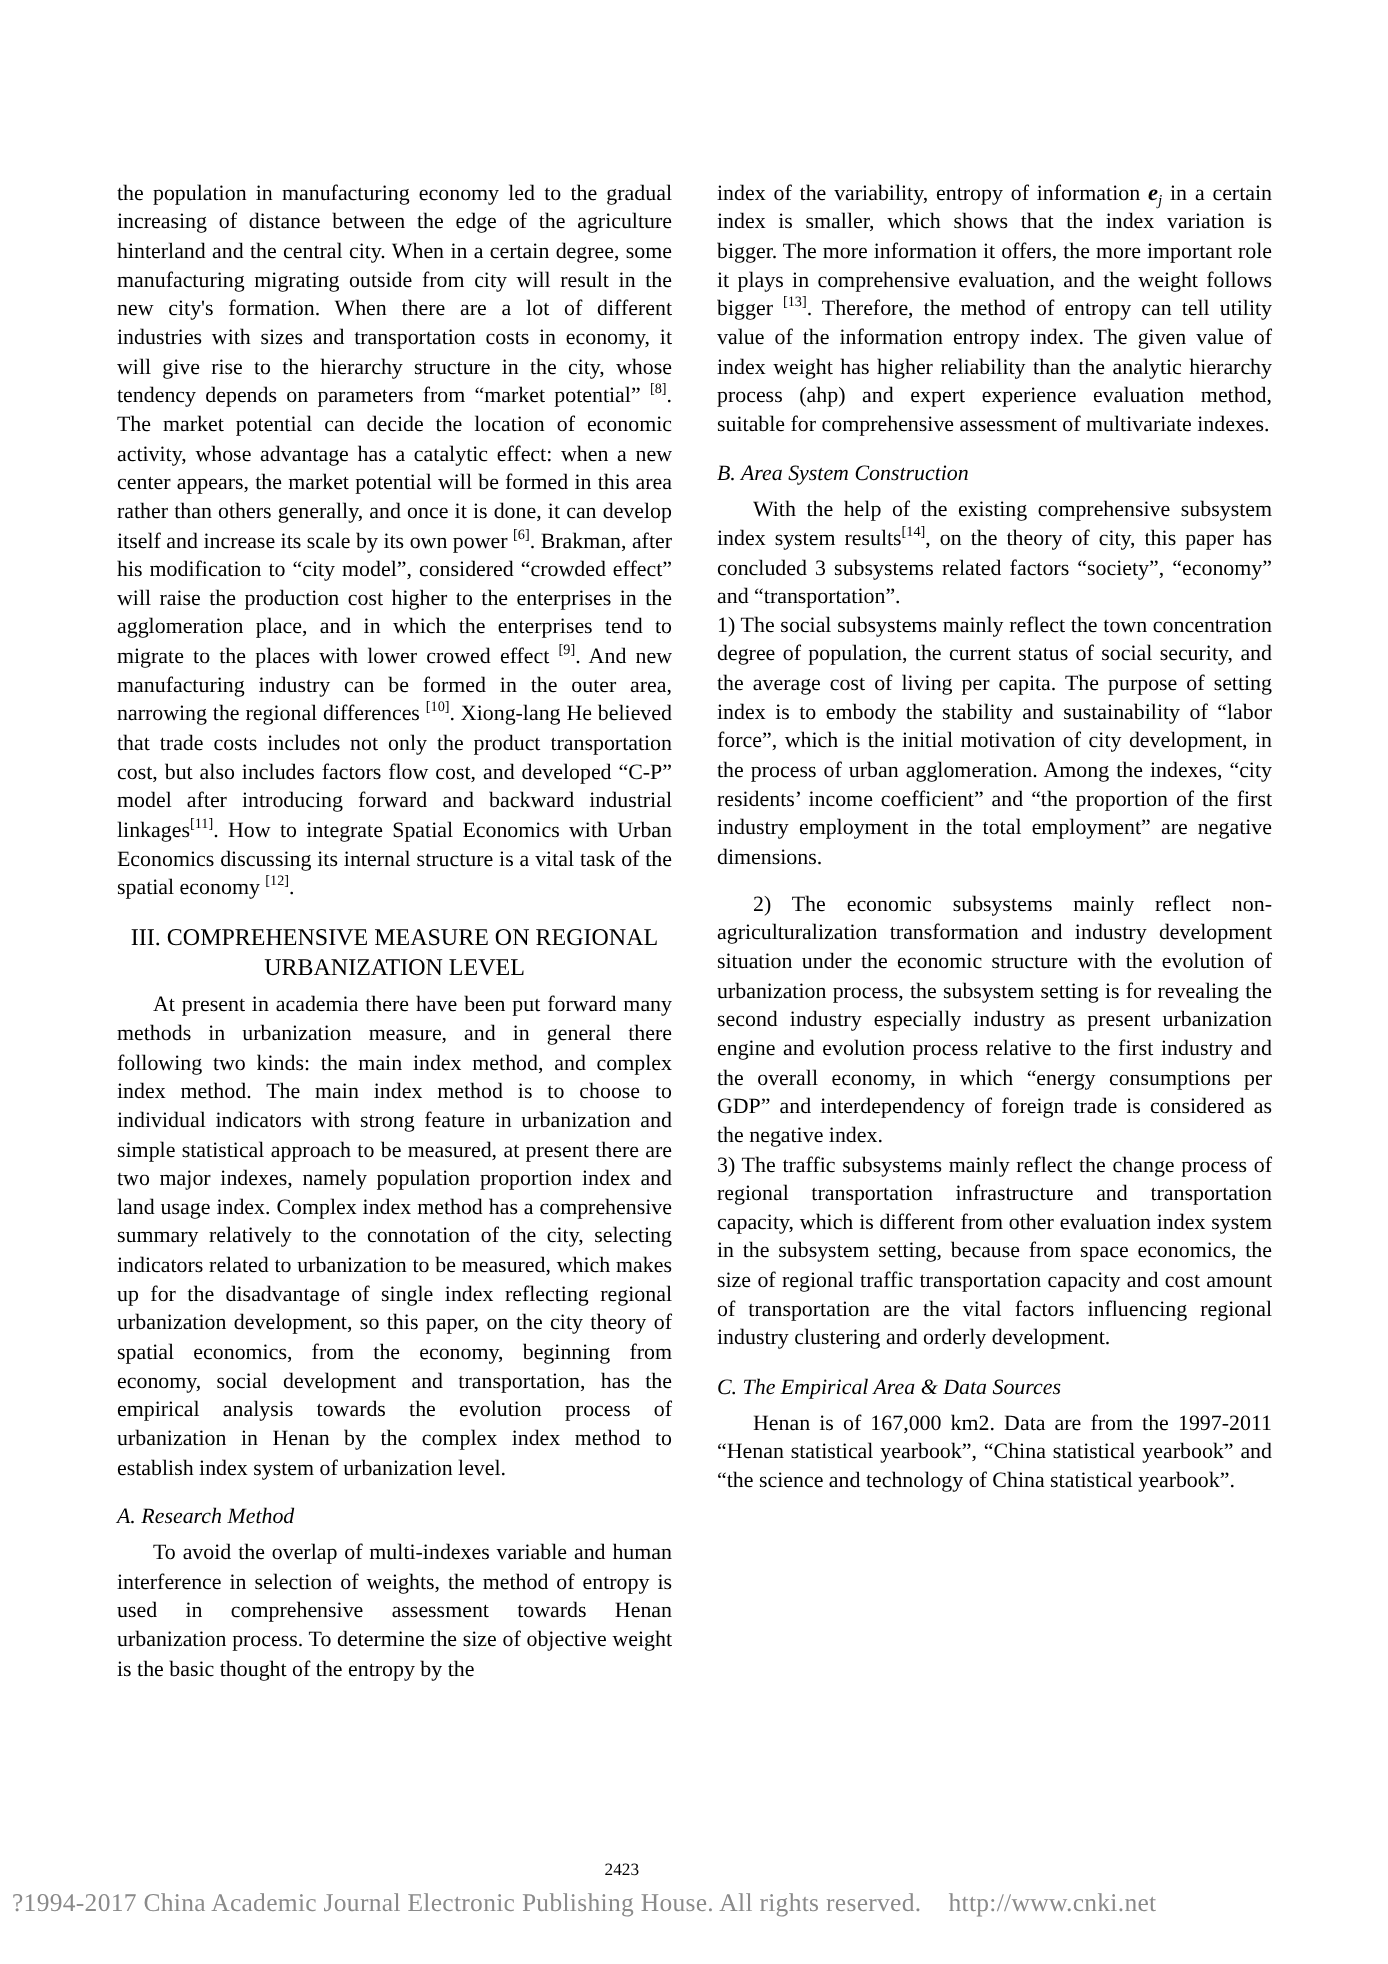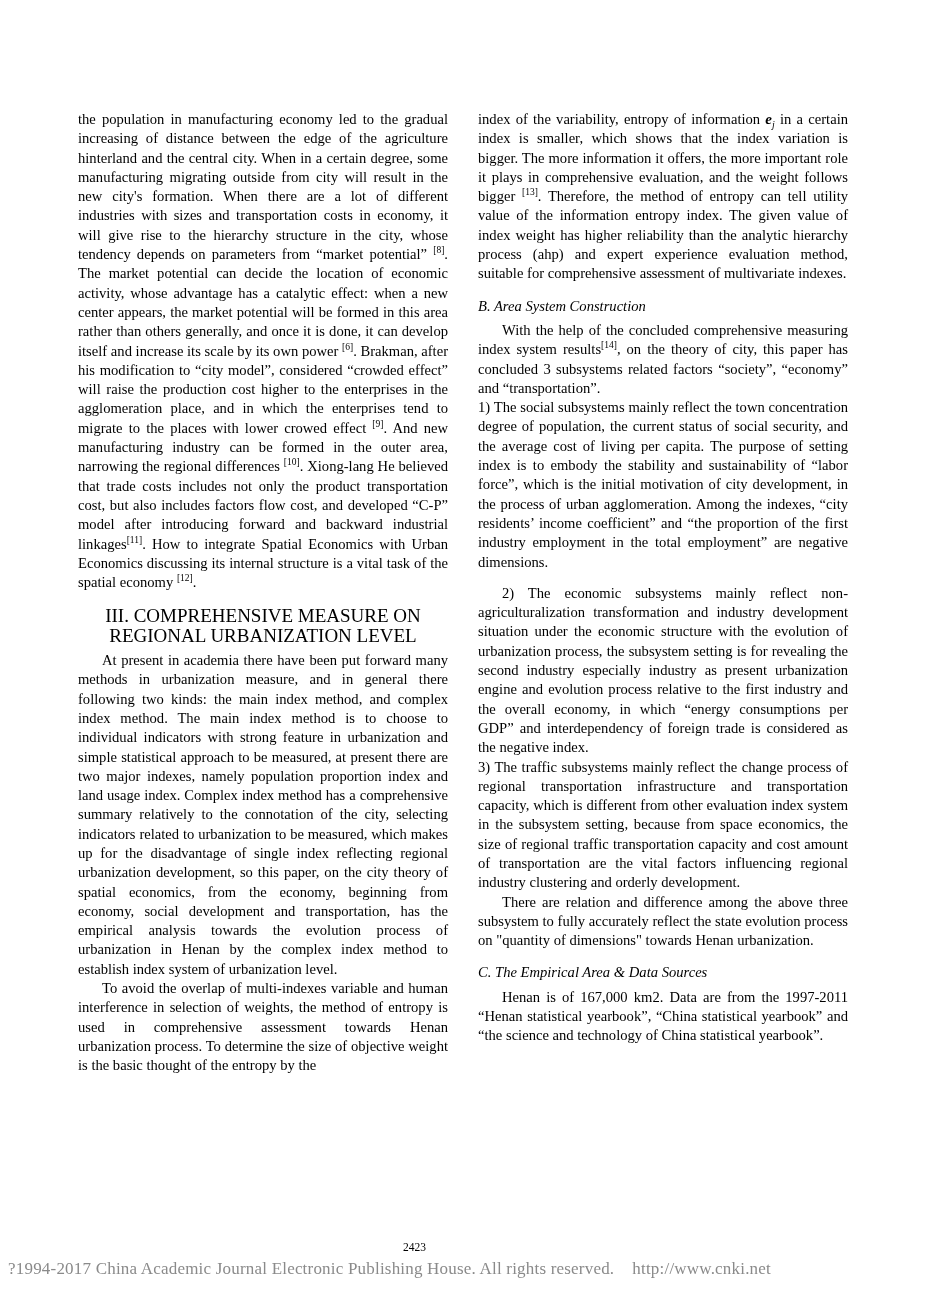--- a/index.html
+++ b/index.html
@@ -16,21 +16,21 @@
   }
   .page {
     position: absolute;
     top: 0; left: 0;
     width: 925px;
     height: 1309px;
     overflow: hidden;
   }
   .columns {
     position: absolute;
-    top: 110px;
+    top: 120px;
     left: 78px;
     width: 770px;
     display: flex;
     gap: 30px;
   }
   .col {
     width: 370px;
   }
   p {
     margin: 0 0 0 0;
@@ -40,21 +40,21 @@
     text-justify: inter-word;
     hyphens: none;
   }
   p.indent {
     text-indent: 24px;
   }
   p.gap {
     margin-top: 12px;
   }
   .sec-head {
-    font-size: 19px;
+    font-size: 16px;
     line-height: 19.3px;
     text-align: center;
     margin: 14px 0 6px 0;
     font-variant: small-caps;
     text-transform: none;
   }
   .sub-head {
     font-size: 14.6px;
     line-height: 19.3px;
     font-style: italic;
@@ -110,40 +110,40 @@
   <div class="columns">
 
     <div class="col">
 
       <p><span>the population in manufacturing economy led to the gradual increasing of distance between the edge of the agriculture hinterland and the central city. When in a certain degree, some manufacturing migrating outside from city will result in the new city's formation. When there are a lot of different industries with sizes and transportation costs in economy, it will give rise to the hierarchy structure in the city, whose tendency depends on parameters from “market potential” </span><sup>[8]</sup><span>. The market potential can decide the location of economic activity, whose advantage has a catalytic effect: when a new center appears, the market potential will be formed in this area rather than others generally, and once it is done, it can develop itself and increase its scale by its own power </span><sup>[6]</sup><span>. Brakman, after his modification to “city model”, considered “crowded effect” will raise the production cost higher to the enterprises in the agglomeration place, and in which the enterprises tend to migrate to the places with lower crowed effect </span><sup>[9]</sup><span>. And new manufacturing industry can be formed in the outer area, narrowing the regional differences </span><sup>[10]</sup><span>. Xiong-lang He believed that trade costs includes not only the product transportation cost, but also includes factors flow cost, and developed “C-P” model after introducing forward and backward industrial linkages</span><sup>[11]</sup><span>. How to integrate Spatial Economics with Urban Economics discussing its internal structure is a vital task of the spatial economy </span><sup>[12]</sup><span>.</span></p>
 
       <div class="sec-head">III. COMPREHENSIVE MEASURE ON REGIONAL URBANIZATION LEVEL</div>
 
       <p class="indent">At present in academia there have been put forward many methods in urbanization measure, and in general there following two kinds:  the main index method, and complex index method. The main index method is to choose to individual indicators with strong feature in urbanization and simple statistical approach to be measured, at present there are two major indexes, namely population proportion index and land usage index. Complex index method has a comprehensive summary relatively to the connotation of the city, selecting indicators related to urbanization to be measured, which makes up for the disadvantage of single index reflecting regional urbanization development, so this paper, on the city theory of spatial economics, from the economy, beginning from economy, social development and transportation, has the empirical analysis towards the evolution process of urbanization in Henan by the complex index method to establish index system of urbanization level.</p>
 
+      <div class="sub-head">A.  Research Method</div>
 
       <p class="indent">To avoid the overlap of multi-indexes variable and human interference in selection of weights, the method of entropy is used in comprehensive assessment towards Henan urbanization process. To determine the size of objective weight is the basic thought of the entropy by the</p>
 
     </div>
 
     <div class="col">
 
       <p><span>index of the variability, entropy of information </span><span class="mathvar">e</span><span class="mathsub">j</span><span> in a certain index is smaller, which shows that the index variation is bigger. The more information it offers, the more important role it plays in comprehensive evaluation, and the weight follows bigger </span><sup>[13]</sup><span>. Therefore, the method of entropy can tell utility value of the information entropy index. The given value of index weight has higher reliability than the analytic hierarchy process (ahp) and expert experience evaluation method, suitable for comprehensive assessment of multivariate indexes.</span></p>
 
       <div class="sub-head">B.  Area System Construction</div>
 
-      <p class="indent"><span>With the help of the concluded comprehensive measuring index system results</span><sup>[14]</sup><span>, on the theory of city, this paper has concluded 3 subsystems related factors “society”, “economy” and “transportation”.</span></p>
+      <p class="indent"><span>With the help of the existing comprehensive subsystem index system results</span><sup>[14]</sup><span>, on the theory of city, this paper has concluded 3 subsystems related factors “society”, “economy” and “transportation”.</span></p>
 
       <p>1)  The social subsystems mainly reflect the town concentration degree of population, the current status of social security, and the average cost of living per capita. The purpose of setting index is to embody the stability and sustainability of “labor force”, which is the initial motivation of city development, in the process of urban agglomeration. Among the indexes, “city residents’ income coefficient” and “the proportion of the first industry employment in the total employment” are negative dimensions.</p>
 
       <p class="indent gap">2)  The economic subsystems mainly reflect non-agriculturalization transformation and industry development situation under the economic structure with the evolution of urbanization process, the subsystem setting is for revealing the second industry especially industry as present urbanization engine and evolution process relative to the first industry and the overall economy, in which “energy consumptions per GDP” and interdependency of foreign trade is considered as the negative index.</p>
 
       <p>3)  The traffic subsystems mainly reflect the change process of regional transportation infrastructure and transportation capacity, which is different from other evaluation index system in the subsystem setting, because from space economics, the size of regional traffic transportation capacity and cost amount of transportation are the vital factors influencing regional industry clustering and orderly development.</p>
 
-      <p class="indent">There are relation and difference among the above three subsystem to fully accurately reflect the state evolution process on "quantity of dimensions" towards Henan urbanization.</p>
 
       <div class="sub-head">C.  The Empirical Area &amp; Data Sources</div>
 
       <p class="indent">Henan is of 167,000 km2. Data are from the 1997-2011 “Henan statistical yearbook”, “China statistical yearbook” and “the science and technology of China statistical yearbook”.</p>
 
     </div>
 
   </div>
 
   <div class="page-number">2423</div>

